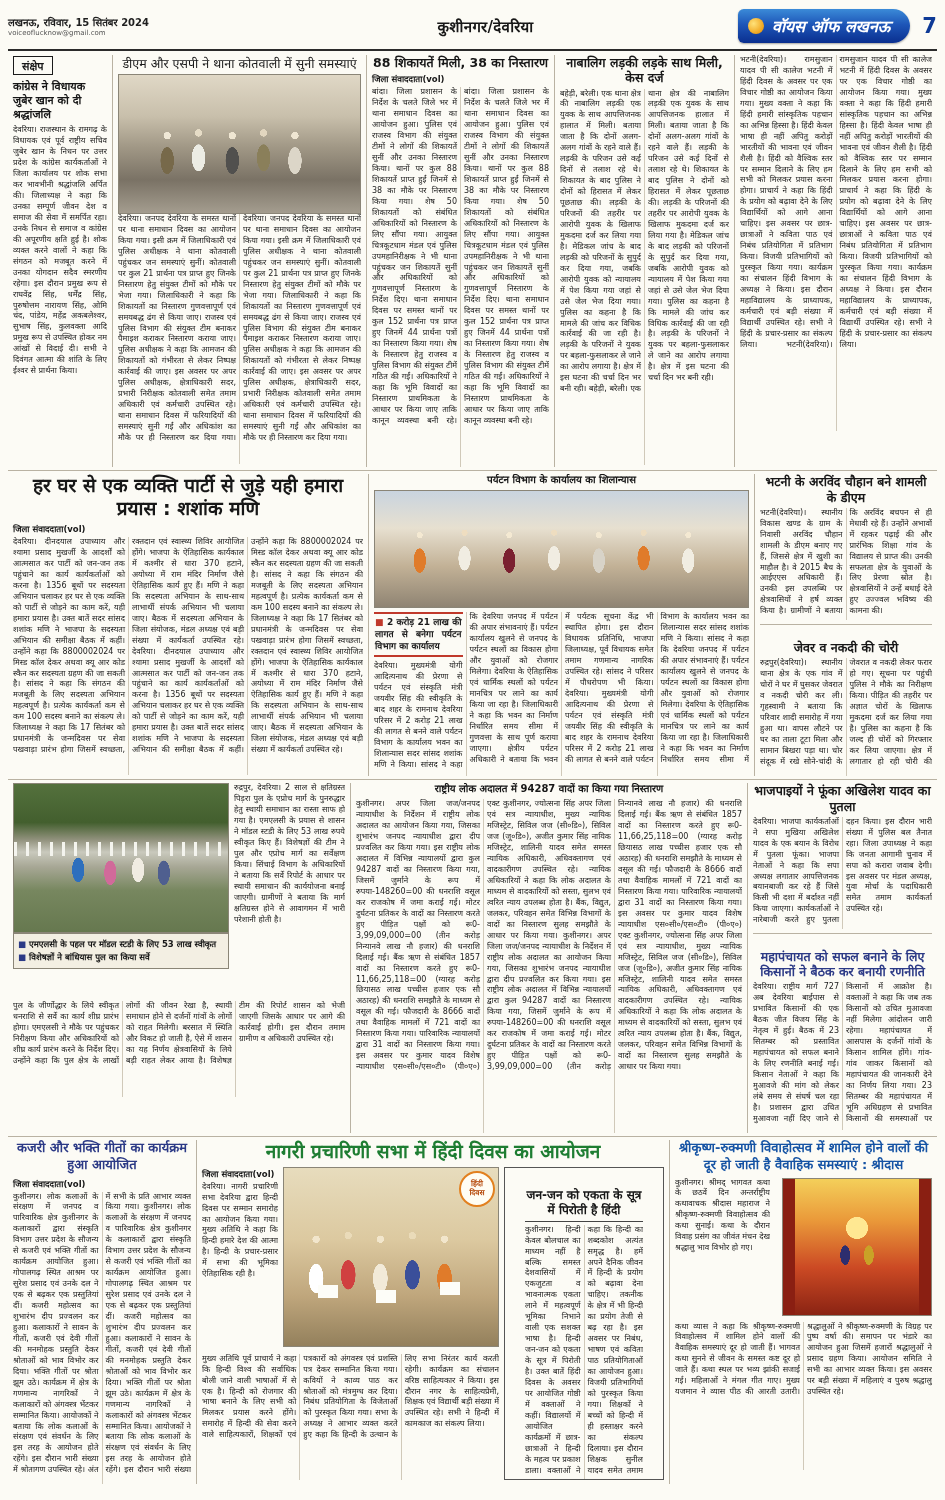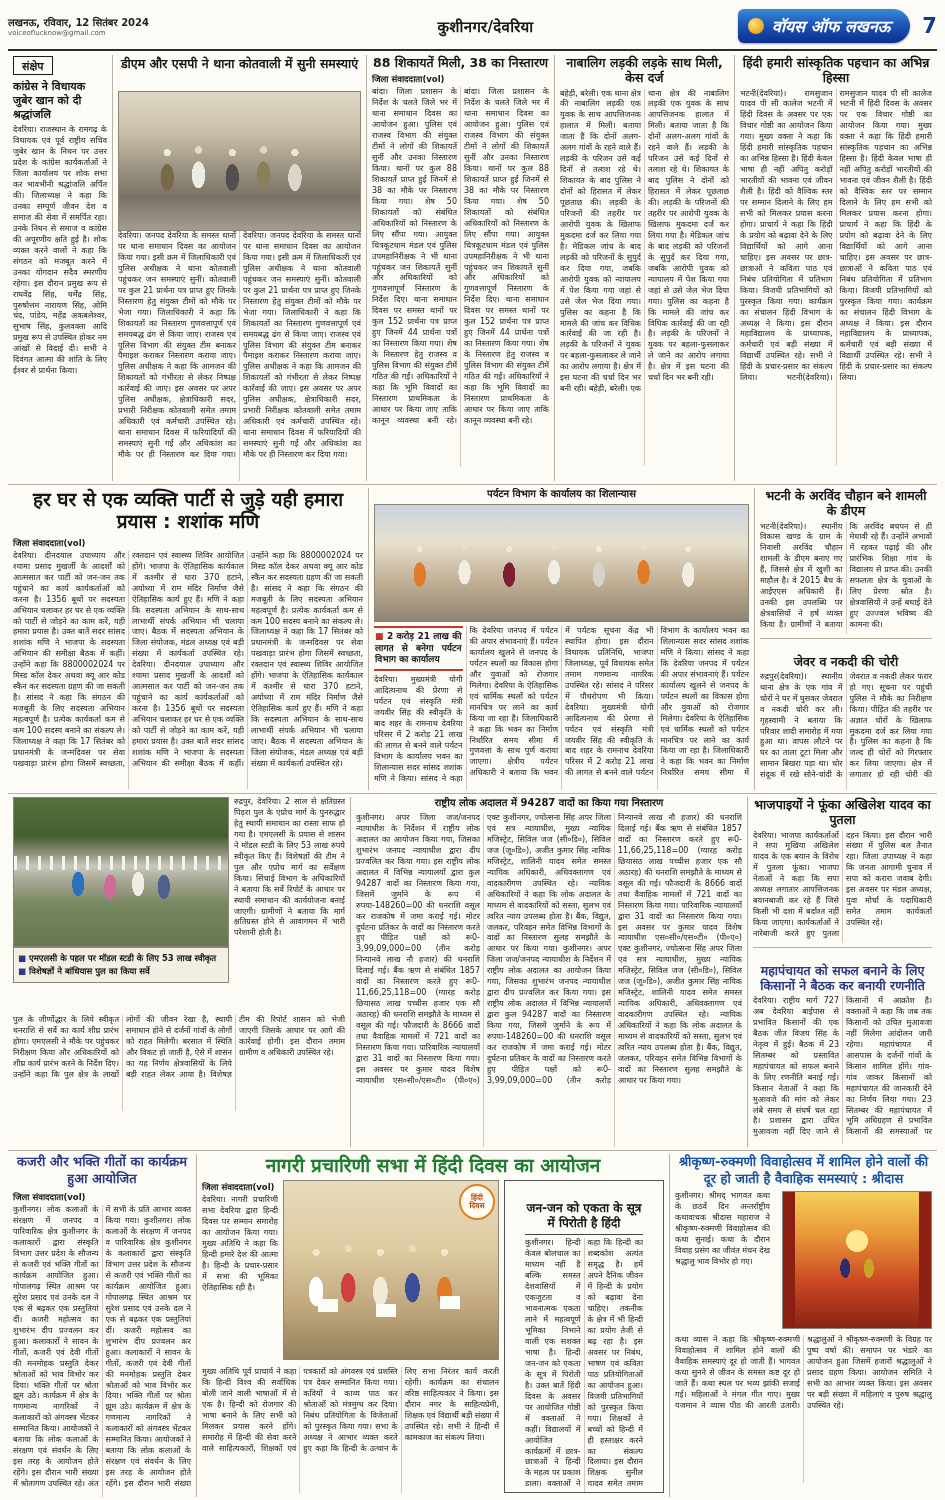--- a/index.html
+++ b/index.html
@@ -30,21 +30,21 @@
 
   
   .bt { font-size:8px; line-height:1.37; text-align:justify; color:#1b1b1b; overflow:hidden; column-gap:7px; column-rule:1px solid #d0c9b9; }
   .c1{column-count:1}.c2{column-count:2}.c3{column-count:3}.c4{column-count:4}
   .ht96{height:96px}.ht112{height:112px}.ht118{height:118px}.ht126{height:126px}.ht138{height:138px}
   .ht148{height:148px}.ht164{height:164px}.ht214{height:214px}
   .ht238{height:238px}.ht250{height:250px}.ht292{height:292px}.ht334{height:334px}.ht340{height:340px}
   .ht376{height:376px}.ht380{height:380px}
   .kicker { display:inline-block; border:1.5px solid #1a1a1a; font-weight:bold; font-size:11px; padding:1px 8px; margin-bottom:3px; }
   .hs { font-size:11px; line-height:1.25; font-weight:bold; margin:2px 0 4px; }
-  .hmain { font-size:12.5px; font-weight:bold; text-align:center; white-space:nowrap; overflow:hidden; margin-bottom:19px; }
+  .hmain { font-size:12.5px; font-weight:normal; text-align:center; white-space:nowrap; overflow:hidden; margin-bottom:2px; }
   .hmd { font-size:12.5px; line-height:1.22; font-weight:bold; text-align:center; margin-bottom:3px; }
   .hmd2 { font-size:13px; line-height:1.28; font-weight:bold; text-align:center; margin-bottom:4px; }
   .hlg { font-size:10px; line-height:1.2; font-weight:bold; text-align:center; margin-bottom:4px; }
   .hxl { font-size:19px; line-height:1.18; font-weight:bold; text-align:center; margin-bottom:4px; }
   .one { white-space:nowrap; overflow:hidden; }
   .green{color:#1e7d32}.blue{color:#1553a4}.navy{color:#2c3a86}
   .byline { font-size:8.5px; font-weight:bold; margin:1px 0 3px; }
   .stack article.tsep { border-top:1px solid #b9b2a2; margin-top:4px; padding-top:15px; }
 
   
@@ -124,21 +124,21 @@
     linear-gradient(180deg,#f4cf5a 0%,#ea9a3a 30%,#cc4a24 65%,#8a2313 100%); }
   .badge { position:absolute; top:3px; right:3px; width:36px; height:36px; border-radius:50%; background:#fffdf4; border:2px solid #e2801f; color:#b54708; font-size:7.5px; font-weight:bold; display:flex; align-items:center; justify-content:center; text-align:center; line-height:1.1; padding:2px; }
 </style>
 </head>
 <body>
 
 <div class="page">
 
   <header class="hd">
     <div class="hd-left">
-      <div class="dateline">लखनऊ, रविवार, 12 सितंबर 2024</div>
+      <div class="dateline">लखनऊ, रविवार, 15 सितंबर 2024</div>
       <div class="email">voiceoflucknow@gmail.com</div>
     </div>
     <div class="hd-center">कुशीनगर/देवरिया</div>
     <div class="hd-right">
       <div class="masthead"><span>वॉयस ऑफ लखनऊ</span></div>
       <div class="pageno">7</div>
     </div>
   </header>
   <div class="rule"></div>
 
@@ -156,21 +156,20 @@
     <article class="col w188">
       <h2 class="hmd one">88 शिकायतें मिली, 38 का निस्तारण</h2>
       <div class="byline">जिला संवाददाता(vol)</div>
       <div class="bt c2 ht380">बांदा। जिला प्रशासन के निर्देश के चलते जिले भर में थाना समाधान दिवस का आयोजन हुआ। पुलिस एवं राजस्व विभाग की संयुक्त टीमों ने लोगों की शिकायतें सुनीं और उनका निस्तारण किया। थानों पर कुल 88 शिकायतें प्राप्त हुईं जिनमें से 38 का मौके पर निस्तारण किया गया। शेष 50 शिकायतों को संबंधित अधिकारियों को निस्तारण के लिए सौंपा गया। आयुक्त चित्रकूटधाम मंडल एवं पुलिस उपमहानिरीक्षक ने भी थाना पहुंचकर जन शिकायतें सुनीं और अधिकारियों को गुणवत्तापूर्ण निस्तारण के निर्देश दिए। थाना समाधान दिवस पर समस्त थानों पर कुल 152 प्रार्थना पत्र प्राप्त हुए जिनमें 44 प्रार्थना पत्रों का निस्तारण किया गया। शेष के निस्तारण हेतु राजस्व व पुलिस विभाग की संयुक्त टीमें गठित की गईं। अधिकारियों ने कहा कि भूमि विवादों का निस्तारण प्राथमिकता के आधार पर किया जाए ताकि कानून व्यवस्था बनी रहे। बांदा। जिला प्रशासन के निर्देश के चलते जिले भर में थाना समाधान दिवस का आयोजन हुआ। पुलिस एवं राजस्व विभाग की संयुक्त टीमों ने लोगों की शिकायतें सुनीं और उनका निस्तारण किया। थानों पर कुल 88 शिकायतें प्राप्त हुईं जिनमें से 38 का मौके पर निस्तारण किया गया। शेष 50 शिकायतों को संबंधित अधिकारियों को निस्तारण के लिए सौंपा गया। आयुक्त चित्रकूटधाम मंडल एवं पुलिस उपमहानिरीक्षक ने भी थाना पहुंचकर जन शिकायतें सुनीं और अधिकारियों को गुणवत्तापूर्ण निस्तारण के निर्देश दिए। थाना समाधान दिवस पर समस्त थानों पर कुल 152 प्रार्थना पत्र प्राप्त हुए जिनमें 44 प्रार्थना पत्रों का निस्तारण किया गया। शेष के निस्तारण हेतु राजस्व व पुलिस विभाग की संयुक्त टीमें गठित की गईं। अधिकारियों ने कहा कि भूमि विवादों का निस्तारण प्राथमिकता के आधार पर किया जाए ताकि कानून व्यवस्था बनी रहे।</div>
     </article>
     <article class="col w180">
       <h2 class="hmd">नाबालिग लड़की लड़के साथ मिली, केस दर्ज</h2>
       <div class="bt c2 ht376">बहेड़ी, बरेली। एक थाना क्षेत्र की नाबालिग लड़की एक युवक के साथ आपत्तिजनक हालात में मिली। बताया जाता है कि दोनों अलग-अलग गांवों के रहने वाले हैं। लड़की के परिजन उसे कई दिनों से तलाश रहे थे। शिकायत के बाद पुलिस ने दोनों को हिरासत में लेकर पूछताछ की। लड़की के परिजनों की तहरीर पर आरोपी युवक के खिलाफ मुकदमा दर्ज कर लिया गया है। मेडिकल जांच के बाद लड़की को परिजनों के सुपुर्द कर दिया गया, जबकि आरोपी युवक को न्यायालय में पेश किया गया जहां से उसे जेल भेज दिया गया। पुलिस का कहना है कि मामले की जांच कर विधिक कार्रवाई की जा रही है। लड़की के परिजनों ने युवक पर बहला-फुसलाकर ले जाने का आरोप लगाया है। क्षेत्र में इस घटना की चर्चा दिन भर बनी रही। बहेड़ी, बरेली। एक थाना क्षेत्र की नाबालिग लड़की एक युवक के साथ आपत्तिजनक हालात में मिली। बताया जाता है कि दोनों अलग-अलग गांवों के रहने वाले हैं। लड़की के परिजन उसे कई दिनों से तलाश रहे थे। शिकायत के बाद पुलिस ने दोनों को हिरासत में लेकर पूछताछ की। लड़की के परिजनों की तहरीर पर आरोपी युवक के खिलाफ मुकदमा दर्ज कर लिया गया है। मेडिकल जांच के बाद लड़की को परिजनों के सुपुर्द कर दिया गया, जबकि आरोपी युवक को न्यायालय में पेश किया गया जहां से उसे जेल भेज दिया गया। पुलिस का कहना है कि मामले की जांच कर विधिक कार्रवाई की जा रही है। लड़की के परिजनों ने युवक पर बहला-फुसलाकर ले जाने का आरोप लगाया है। क्षेत्र में इस घटना की चर्चा दिन भर बनी रही।</div>
     </article>
     <article class="col w203">
-      <h2 class="hmd">हिंदी हमारी सांस्कृतिक पहचान का अभिन्न हिस्सा</h2>
       <div class="bt c2 ht376">भटनी(देवरिया)। रामसुजान यादव पी सी कालेज भटनी में हिंदी दिवस के अवसर पर एक विचार गोष्ठी का आयोजन किया गया। मुख्य वक्ता ने कहा कि हिंदी हमारी सांस्कृतिक पहचान का अभिन्न हिस्सा है। हिंदी केवल भाषा ही नहीं अपितु करोड़ों भारतीयों की भावना एवं जीवन शैली है। हिंदी को वैश्विक स्तर पर सम्मान दिलाने के लिए हम सभी को मिलकर प्रयास करना होगा। प्राचार्य ने कहा कि हिंदी के प्रयोग को बढ़ावा देने के लिए विद्यार्थियों को आगे आना चाहिए। इस अवसर पर छात्र-छात्राओं ने कविता पाठ एवं निबंध प्रतियोगिता में प्रतिभाग किया। विजयी प्रतिभागियों को पुरस्कृत किया गया। कार्यक्रम का संचालन हिंदी विभाग के अध्यक्ष ने किया। इस दौरान महाविद्यालय के प्राध्यापक, कर्मचारी एवं बड़ी संख्या में विद्यार्थी उपस्थित रहे। सभी ने हिंदी के प्रचार-प्रसार का संकल्प लिया। भटनी(देवरिया)। रामसुजान यादव पी सी कालेज भटनी में हिंदी दिवस के अवसर पर एक विचार गोष्ठी का आयोजन किया गया। मुख्य वक्ता ने कहा कि हिंदी हमारी सांस्कृतिक पहचान का अभिन्न हिस्सा है। हिंदी केवल भाषा ही नहीं अपितु करोड़ों भारतीयों की भावना एवं जीवन शैली है। हिंदी को वैश्विक स्तर पर सम्मान दिलाने के लिए हम सभी को मिलकर प्रयास करना होगा। प्राचार्य ने कहा कि हिंदी के प्रयोग को बढ़ावा देने के लिए विद्यार्थियों को आगे आना चाहिए। इस अवसर पर छात्र-छात्राओं ने कविता पाठ एवं निबंध प्रतियोगिता में प्रतिभाग किया। विजयी प्रतिभागियों को पुरस्कृत किया गया। कार्यक्रम का संचालन हिंदी विभाग के अध्यक्ष ने किया। इस दौरान महाविद्यालय के प्राध्यापक, कर्मचारी एवं बड़ी संख्या में विद्यार्थी उपस्थित रहे। सभी ने हिंदी के प्रचार-प्रसार का संकल्प लिया।</div>
     </article>
   </section>
 
   <section class="band">
     <article class="col w360">
       <h2 class="hxl">हर घर से एक व्यक्ति पार्टी से जुड़े यही हमारा प्रयास : शशांक मणि</h2>
       <div class="byline">जिला संवाददाता(vol)</div>
       <div class="bt c3 ht238">देवरिया। दीनदयाल उपाध्याय और श्यामा प्रसाद मुखर्जी के आदर्शों को आत्मसात कर पार्टी को जन-जन तक पहुंचाने का कार्य कार्यकर्ताओं को करना है। 1356 बूथों पर सदस्यता अभियान चलाकर हर घर से एक व्यक्ति को पार्टी से जोड़ने का काम करें, यही हमारा प्रयास है। उक्त बातें सदर सांसद शशांक मणि ने भाजपा के सदस्यता अभियान की समीक्षा बैठक में कहीं। उन्होंने कहा कि 8800002024 पर मिस्ड कॉल देकर अथवा क्यू आर कोड स्कैन कर सदस्यता ग्रहण की जा सकती है। सांसद ने कहा कि संगठन की मजबूती के लिए सदस्यता अभियान महत्वपूर्ण है। प्रत्येक कार्यकर्ता कम से कम 100 सदस्य बनाने का संकल्प ले। जिलाध्यक्ष ने कहा कि 17 सितंबर को प्रधानमंत्री के जन्मदिवस पर सेवा पखवाड़ा प्रारंभ होगा जिसमें स्वच्छता, रक्तदान एवं स्वास्थ्य शिविर आयोजित होंगे। भाजपा के ऐतिहासिक कार्यकाल में कश्मीर से धारा 370 हटाने, अयोध्या में राम मंदिर निर्माण जैसे ऐतिहासिक कार्य हुए हैं। मणि ने कहा कि सदस्यता अभियान के साथ-साथ लाभार्थी संपर्क अभियान भी चलाया जाए। बैठक में सदस्यता अभियान के जिला संयोजक, मंडल अध्यक्ष एवं बड़ी संख्या में कार्यकर्ता उपस्थित रहे। देवरिया। दीनदयाल उपाध्याय और श्यामा प्रसाद मुखर्जी के आदर्शों को आत्मसात कर पार्टी को जन-जन तक पहुंचाने का कार्य कार्यकर्ताओं को करना है। 1356 बूथों पर सदस्यता अभियान चलाकर हर घर से एक व्यक्ति को पार्टी से जोड़ने का काम करें, यही हमारा प्रयास है। उक्त बातें सदर सांसद शशांक मणि ने भाजपा के सदस्यता अभियान की समीक्षा बैठक में कहीं। उन्होंने कहा कि 8800002024 पर मिस्ड कॉल देकर अथवा क्यू आर कोड स्कैन कर सदस्यता ग्रहण की जा सकती है। सांसद ने कहा कि संगठन की मजबूती के लिए सदस्यता अभियान महत्वपूर्ण है। प्रत्येक कार्यकर्ता कम से कम 100 सदस्य बनाने का संकल्प ले। जिलाध्यक्ष ने कहा कि 17 सितंबर को प्रधानमंत्री के जन्मदिवस पर सेवा पखवाड़ा प्रारंभ होगा जिसमें स्वच्छता, रक्तदान एवं स्वास्थ्य शिविर आयोजित होंगे। भाजपा के ऐतिहासिक कार्यकाल में कश्मीर से धारा 370 हटाने, अयोध्या में राम मंदिर निर्माण जैसे ऐतिहासिक कार्य हुए हैं। मणि ने कहा कि सदस्यता अभियान के साथ-साथ लाभार्थी संपर्क अभियान भी चलाया जाए। बैठक में सदस्यता अभियान के जिला संयोजक, मंडल अध्यक्ष एवं बड़ी संख्या में कार्यकर्ता उपस्थित रहे।</div>
     </article>

